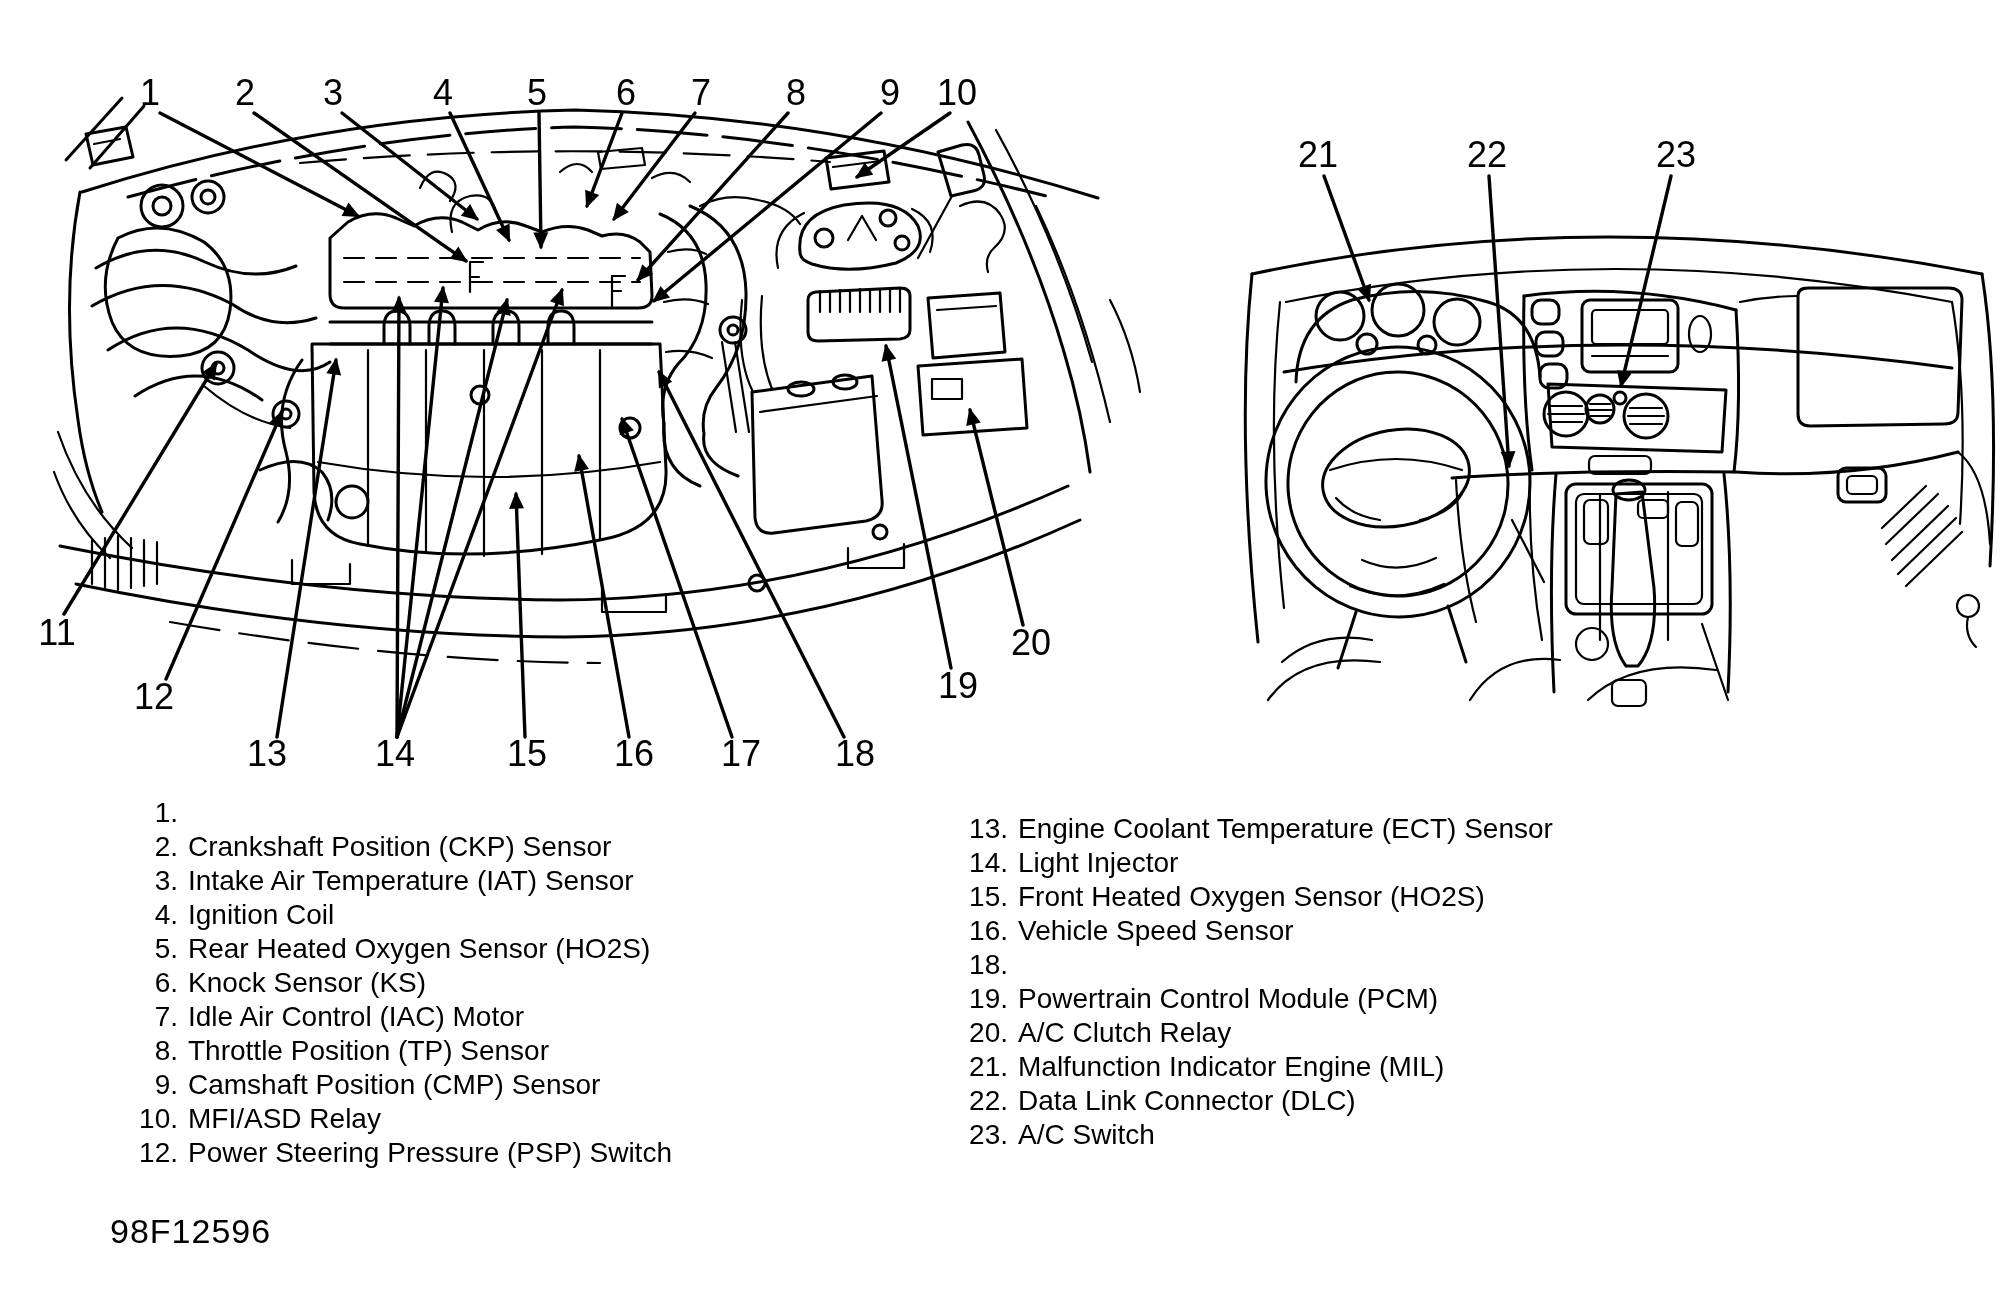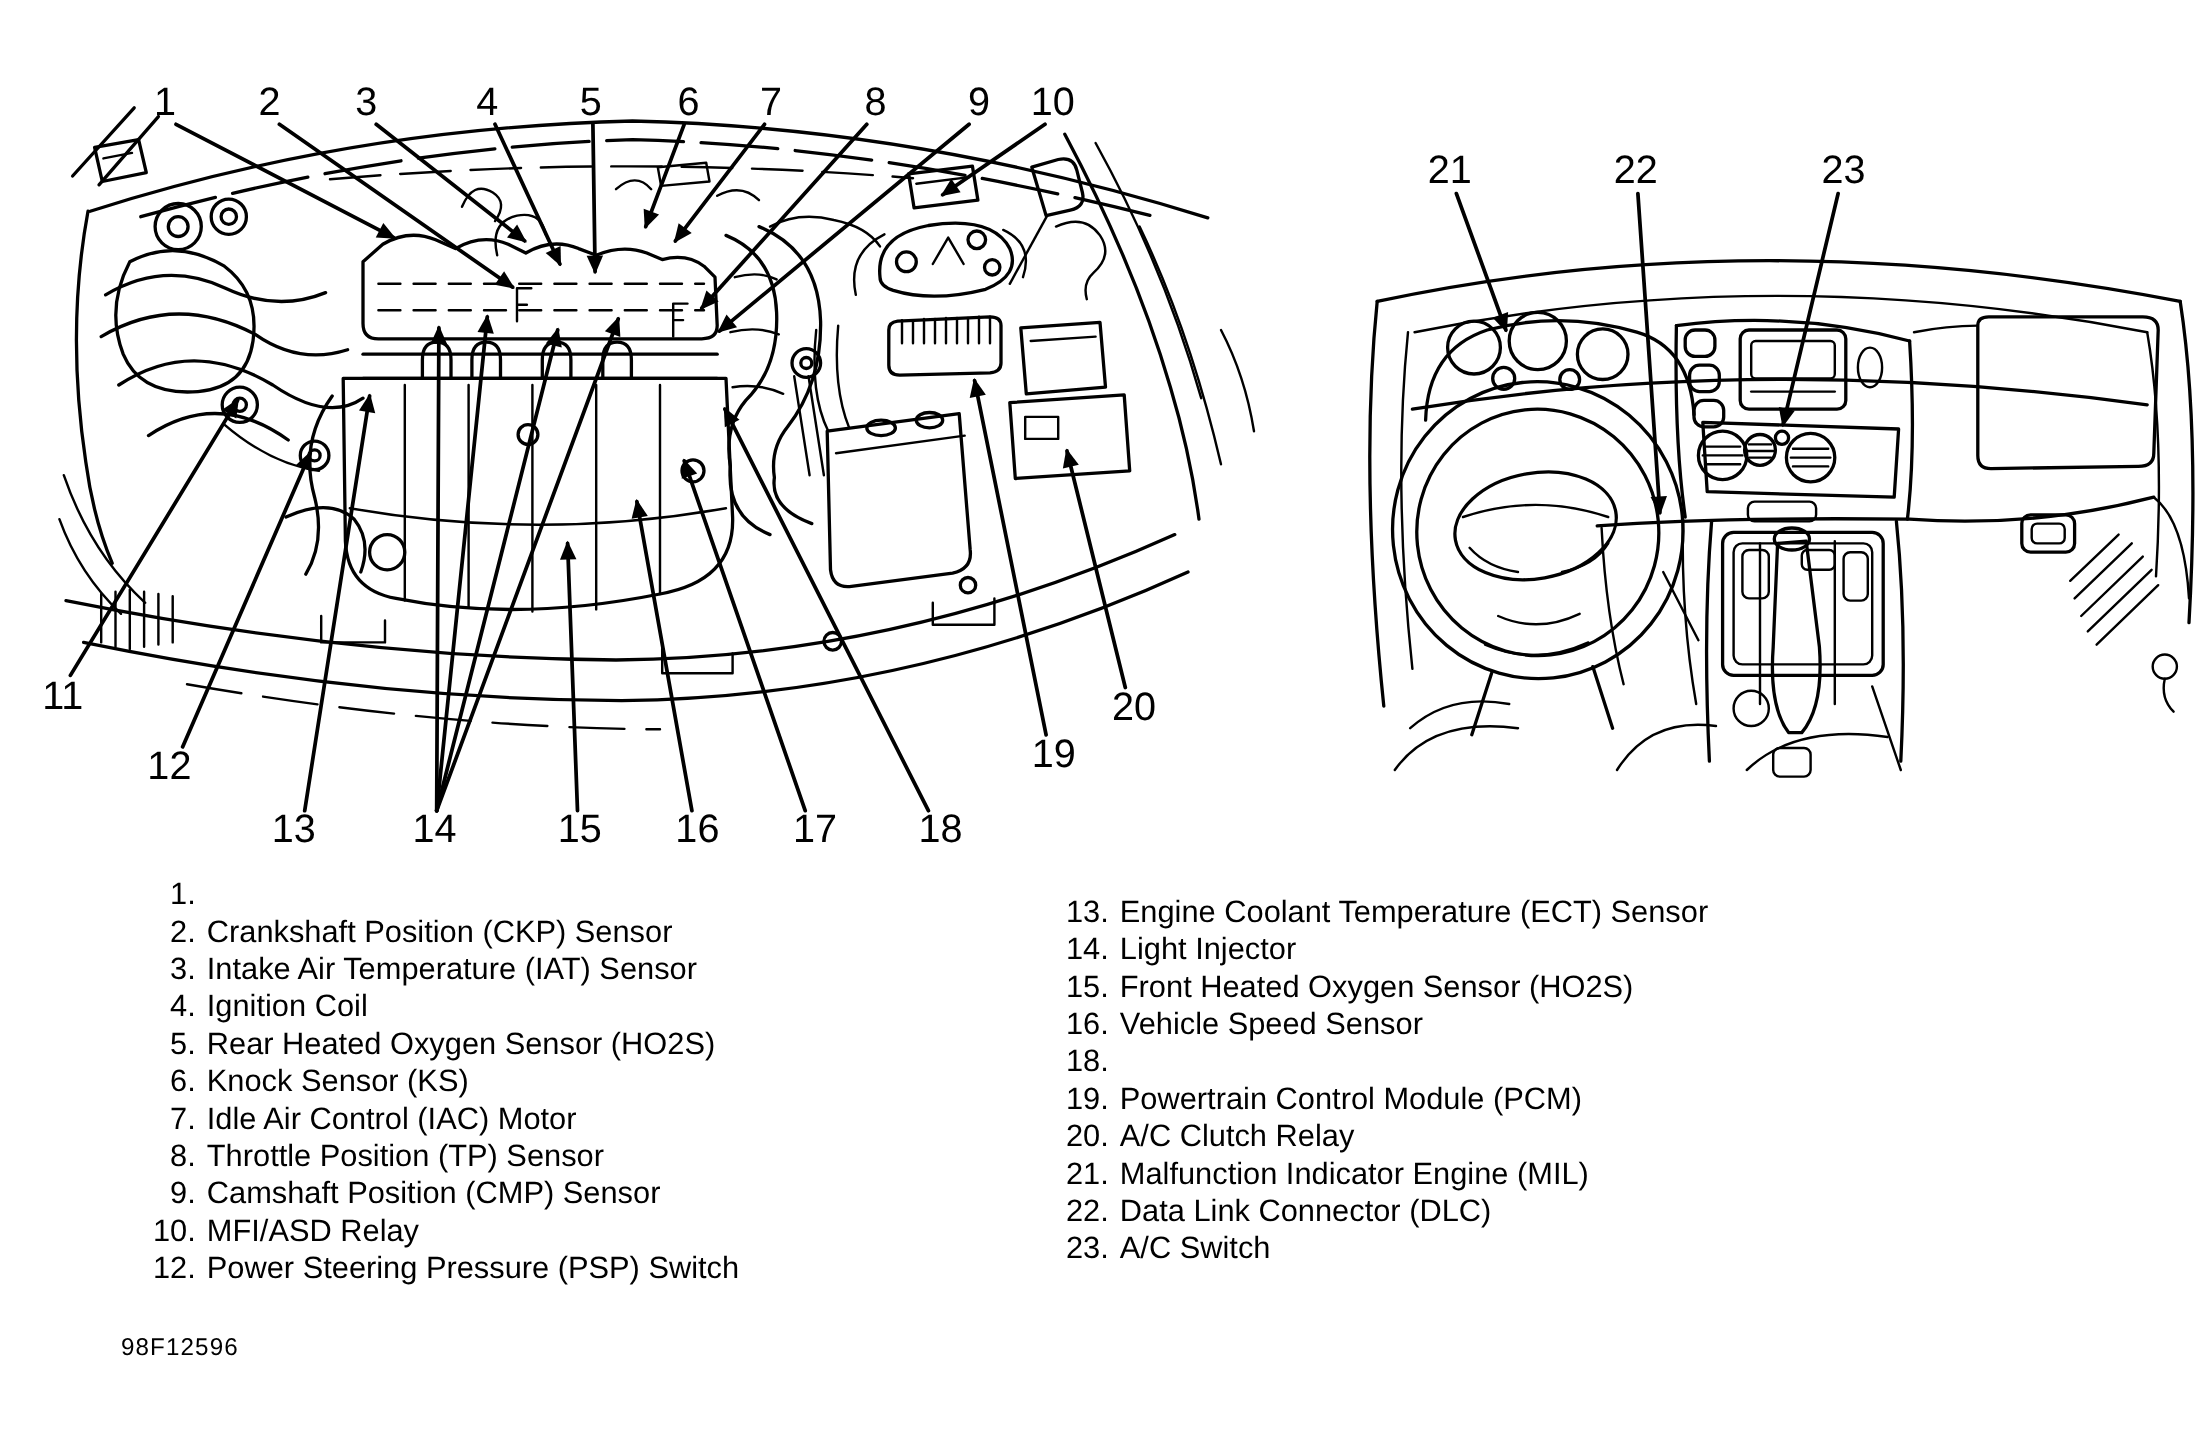--- a/index.html
+++ b/index.html
@@ -24,21 +24,21 @@
   #legend-right{left:930px;top:765px;width:1040px;margin-top:47px;}
   .legend-row{
     display:flex;align-items:baseline;
     height:34px;line-height:34px;
     font-size:28px;white-space:nowrap;
   }
   .legend-num{display:inline-block;width:78px;text-align:right;flex:0 0 78px;}
   .legend-label{margin-left:10px;}
   .figure-code{
     position:absolute;left:110px;top:1212px;
-    font-size:22px;letter-spacing:1px;
+    font-size:34px;letter-spacing:1px;
   }
 </style>
 </head>
 <body>
 
 <div class="page">
 
   <svg class="diagram" viewBox="0 0 2007 1311">
     <defs>
       <marker id="ah" viewBox="0 0 10 10" refX="8.6" refY="5" markerWidth="22" markerHeight="17" markerUnits="userSpaceOnUse" orient="auto">

